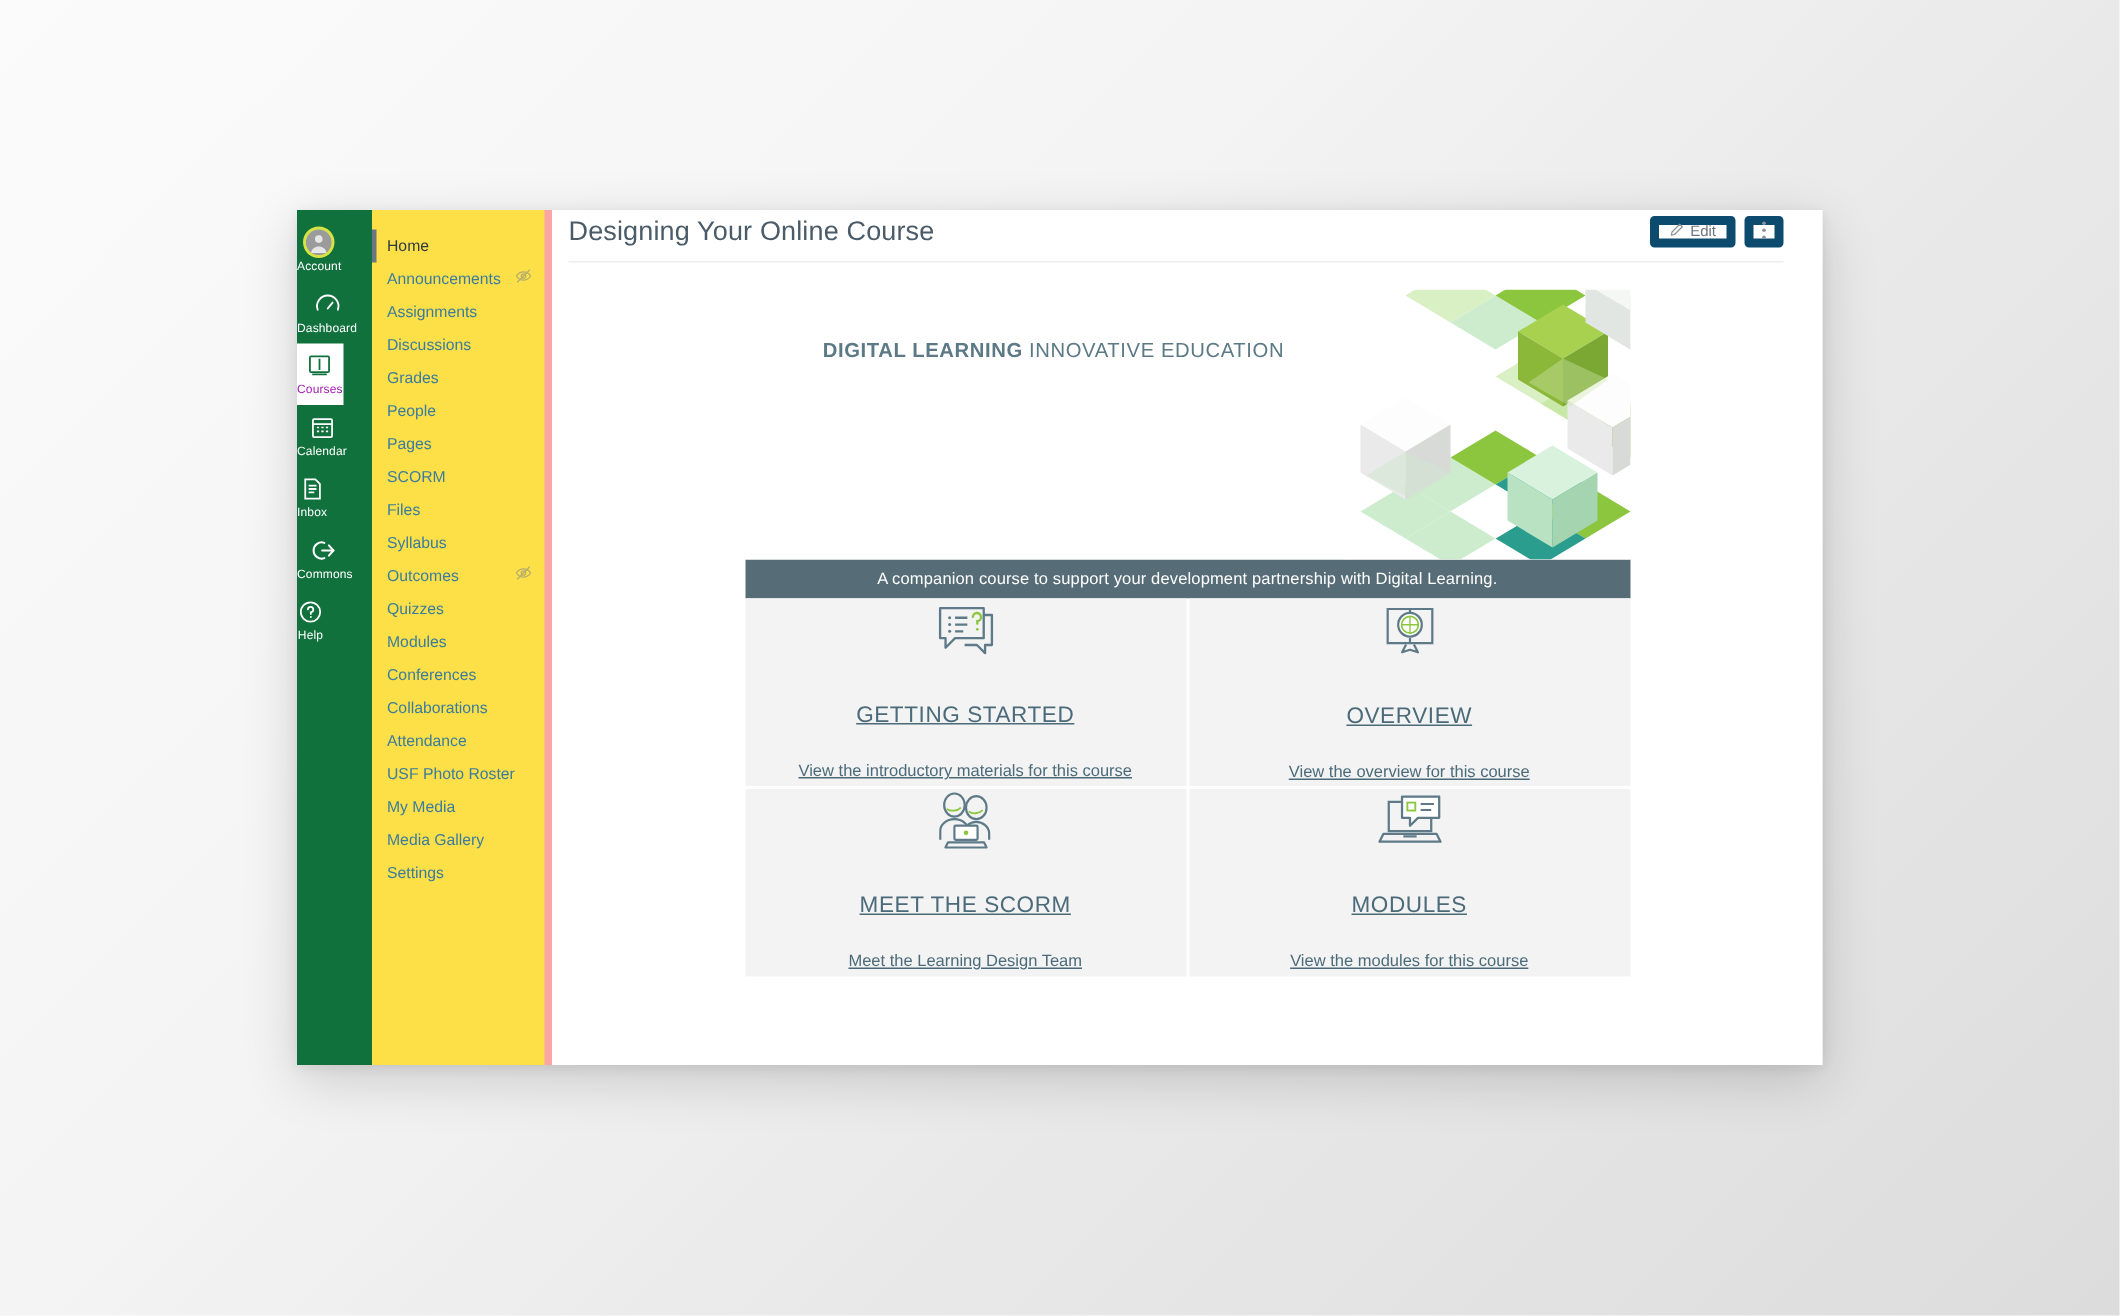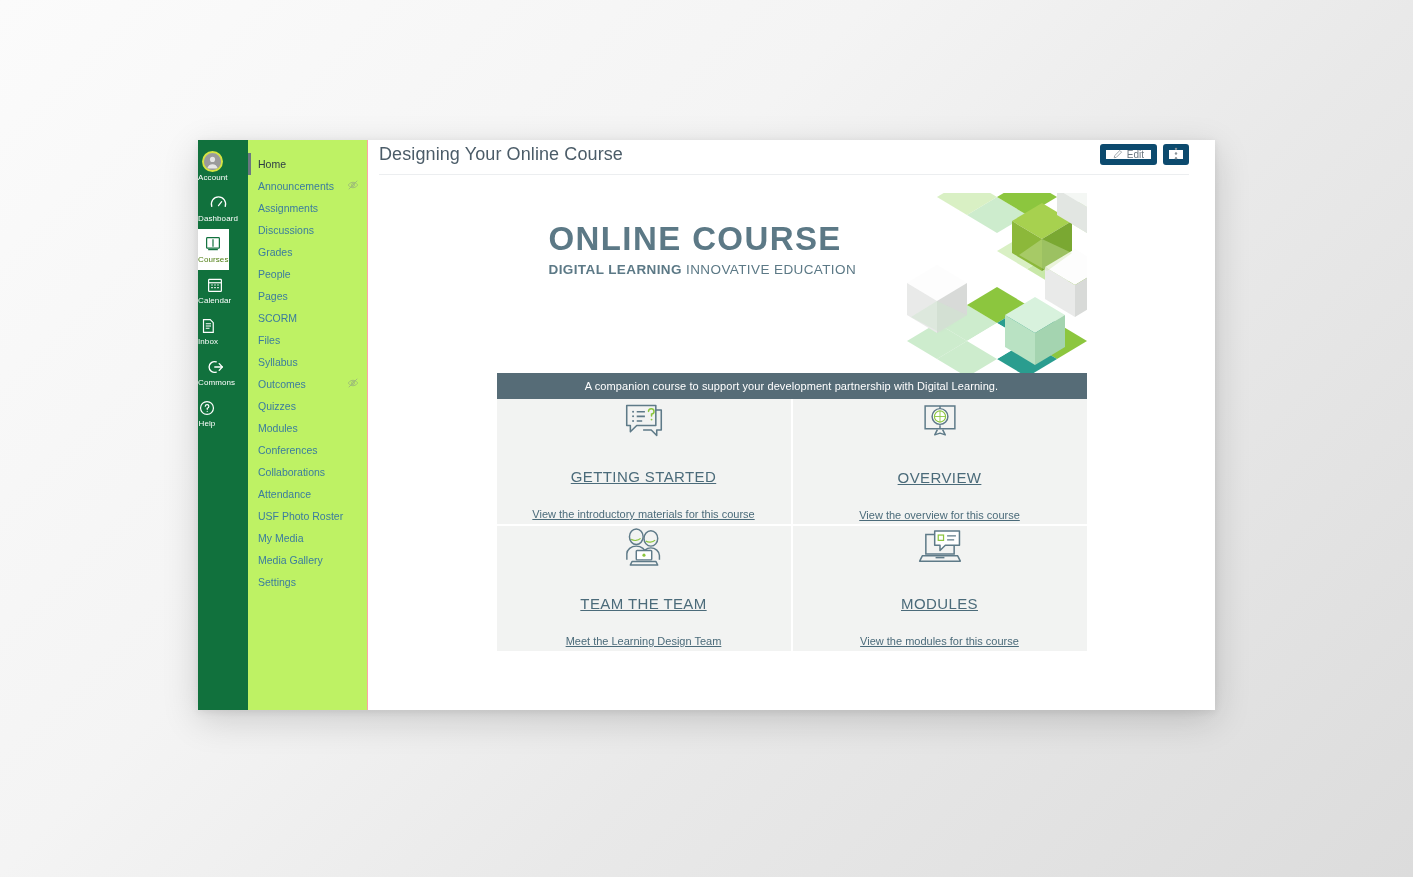--- a/index.html
+++ b/index.html
@@ -40,21 +40,21 @@
     align-items: center;
     justify-content: center;
     padding: 5px 0 6px 0;
     color: #ffffff;
     text-decoration: none;
     cursor: pointer;
     line-height: 1;
   }
   .gnav-item.active {
     background: #ffffff;
-    color: #4d7c0f;
+    color: #a21caf;
   }
   .gnav-icon {
     height: 19px;
     display: flex;
     align-items: center;
     justify-content: center;
     margin-bottom: 3px;
   }
   .gnav-label {
     font-size: 8px;
@@ -66,22 +66,22 @@
     border: 2px solid #d6e342;
     background: #9aa0a6;
     display: flex; align-items: flex-end; justify-content: center;
     overflow: hidden;
   }
 
   
   #course-nav {
     width: 120px;
     flex: 0 0 120px;
-    background: #bef264;
-    border-right: 1px solid #fca5a5;
+    background: #fde047;
+    border-right: 5px solid #fca5a5;
     padding: 13px 0 10px 0;
   }
   .cnav-item {
     display: flex;
     align-items: center;
     justify-content: space-between;
     padding: 4px 8px 4px 10px;
     font-size: 10.5px;
     color: #2a7ba0;
     color: #3b7c9e;
@@ -490,21 +490,20 @@
                   <polygon points="160,-4 190,14 190,40 160,22" fill="#e2e6e2"></polygon>
                   <polygon points="190,14 220,-4 220,22 190,40" fill="#d2d6d2"></polygon>
                 </g>
 
                 <polygon points="40,108 70,122 44,140 14,124" fill="#cfe6cf" opacity="0.45"></polygon>
                 <polygon points="145,46 175,60 150,78 122,62" fill="#cfe6a9" opacity="0.4"></polygon>
               </g>
             </svg>
           </div>
           <div id="banner-text">
-            <div id="banner-line2">ONLINE COURSE</div>
             <div id="banner-line3"><b>DIGITAL LEARNING</b> <span class="light">INNOVATIVE EDUCATION</span></div>
           </div>
         </div>
 
         <div id="subtitle-bar">A companion course to support your development partnership with Digital Learning.</div>
 
         <div id="tiles">
 
           <div class="tile">
             <div class="tile-icon">
@@ -545,21 +544,21 @@
                 <ellipse cx="36" cy="13" rx="8" ry="9"></ellipse>
                 <path d="M13 14c3 2 8 2 11-1" stroke="#8cc63e" stroke-width="1.4"></path>
                 <path d="M30 16c3 2 8 2 11-1" stroke="#8cc63e" stroke-width="1.4"></path>
                 <path d="M8 38v-7c0-5 5-9 11-9s11 4 11 9"></path>
                 <path d="M26 38v-5c0-5 5-9 10-9s10 4 10 9v5"></path>
                 <rect x="19" y="27" width="18" height="11" rx="1" fill="#ffffff"></rect>
                 <circle cx="28" cy="32.5" r="1.8" fill="#8cc63e" stroke="none"></circle>
                 <path d="M14 40h28l2 4H12z" stroke-linejoin="round"></path>
               </svg>
             </div>
-            <div class="tile-title">TEAM THE TEAM</div>
+            <div class="tile-title">MEET THE SCORM</div>
             <div class="tile-sub">Meet the Learning Design Team</div>
           </div>
 
           <div class="tile">
             <div class="tile-icon">
               <svg width="46" height="40" viewBox="0 0 52 44" fill="none" stroke="#5e7a88" stroke-width="1.7">
                 <path d="M10 8h32v22H10z"></path>
                 <path d="M6 32h40l3 6H3z" stroke-linejoin="round"></path>
                 <path d="M21 34h10"></path>
                 <path d="M20 4h28v16H32l-6 6v-6h-6z" fill="#ffffff" stroke-linejoin="round"></path>

